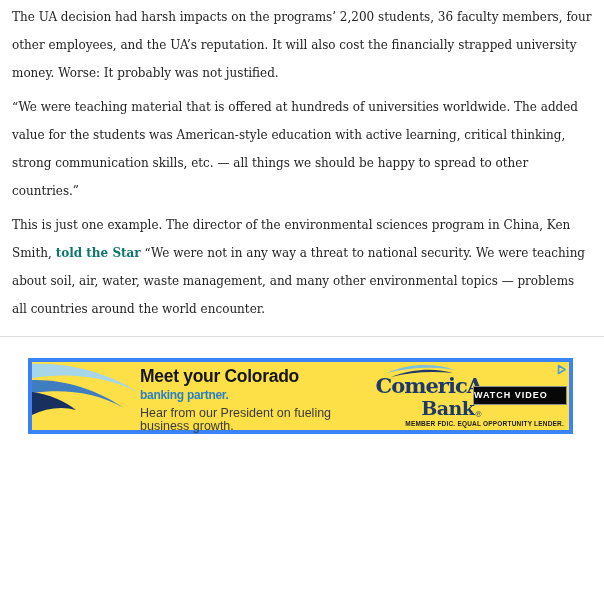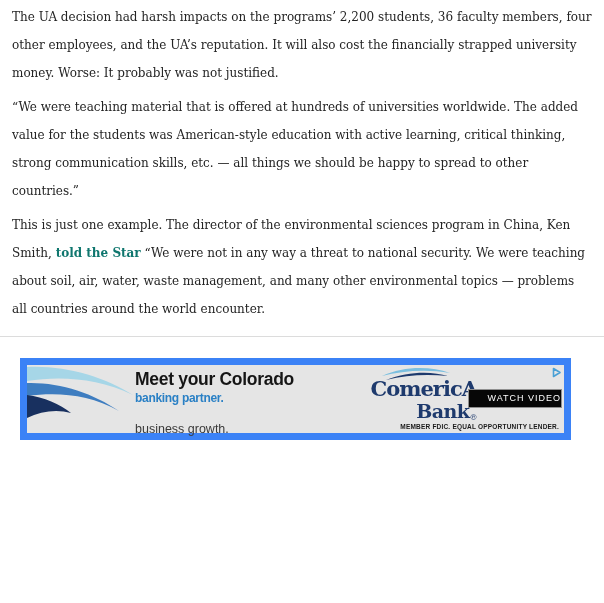--- a/index.html
+++ b/index.html
@@ -34,23 +34,23 @@
     border: 0;
     border-top: 1px solid #dcdcdc;
     height: 0;
   }
   .divider-top { margin: 13px 0 21px 0; }
 
   .ad-banner {
     position: relative;
     width: 537px;
     height: 68px;
-    margin-left: 20px;
-    border: 7px solid #3b82f6;
-    background: #e5e5e5;
+    margin-left: 28px;
+    border: 4px solid #3b82f6;
+    background: #fde047;
     font-family: "Liberation Sans", sans-serif;
     cursor: pointer;
   }
   .ad-swoosh {
     position: absolute;
     left: 0;
     top: 0;
   }
   .ad-copy {
     position: absolute;
@@ -109,23 +109,23 @@
     position: absolute;
     left: 441px;
     top: 24px;
     width: 92px;
     height: 17px;
     line-height: 17px;
     background: #070707;
     border: 1px solid #8f8f8f;
     color: #ffffff;
     font-size: 9px;
-    font-weight: normal;
+    font-weight: bold;
     letter-spacing: 1px;
-    text-align: right;
+    text-align: left;
     cursor: pointer;
   }
   .ad-disclaimer {
     position: absolute;
     right: 5px;
     bottom: 3px;
     font-size: 6.5px;
     font-weight: bold;
     letter-spacing: 0.2px;
     color: #1a1a1a;
@@ -151,21 +151,21 @@
 
   <div class="ad-banner">
     <svg class="ad-swoosh" width="106" height="68" viewBox="0 0 106 68">
       <path d="M0,2 C38,0 78,12 106,30 C70,13 34,11 0,16 Z" fill="#a6d6e7"></path>
       <path d="M0,18 C32,17 66,28 92,46 C62,29 30,27 0,31 Z" fill="#3e7dc0"></path>
       <path d="M0,30 C17,32 33,39 44,48 C30,44 14,46 0,53 Z" fill="#18305f"></path>
     </svg>
     <div class="ad-copy">
       <div class="ad-h1">Meet your Colorado</div>
       <div class="ad-h2">banking partner.</div>
-      <div class="ad-sub"><br><span>business growth.</span></div>
+      <div class="ad-sub"><span>Hear from our President on fueling</span><br><span>business growth.</span></div>
     </div>
     <div class="comerica">
       <svg class="comerica-swoosh" width="78" height="14" viewBox="0 0 78 14">
         <path d="M6,9 C28,-1 54,-1 74,6 C50,2 26,4 6,9 Z" fill="#7bbfdf"></path>
         <path d="M10,13 C32,4 56,4 72,9 C50,7 30,8 10,13 Z" fill="#1e3a6d"></path>
       </svg>
       <div class="comerica-name">ComericA</div>
       <div class="comerica-bank"><span>Bank</span><span class="reg">®</span></div>
     </div>
     <div class="cta">WATCH VIDEO</div>

